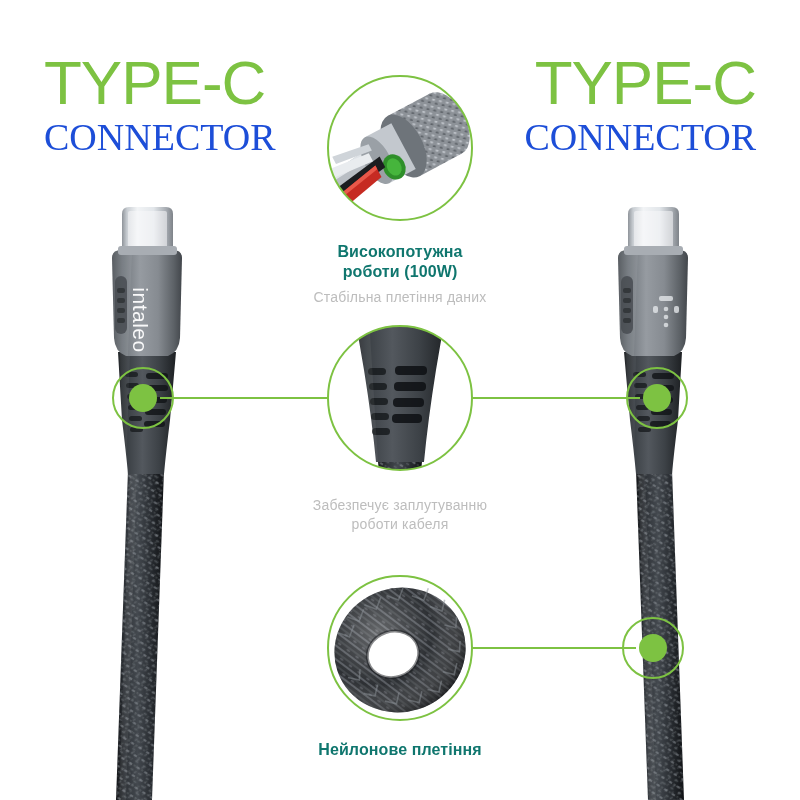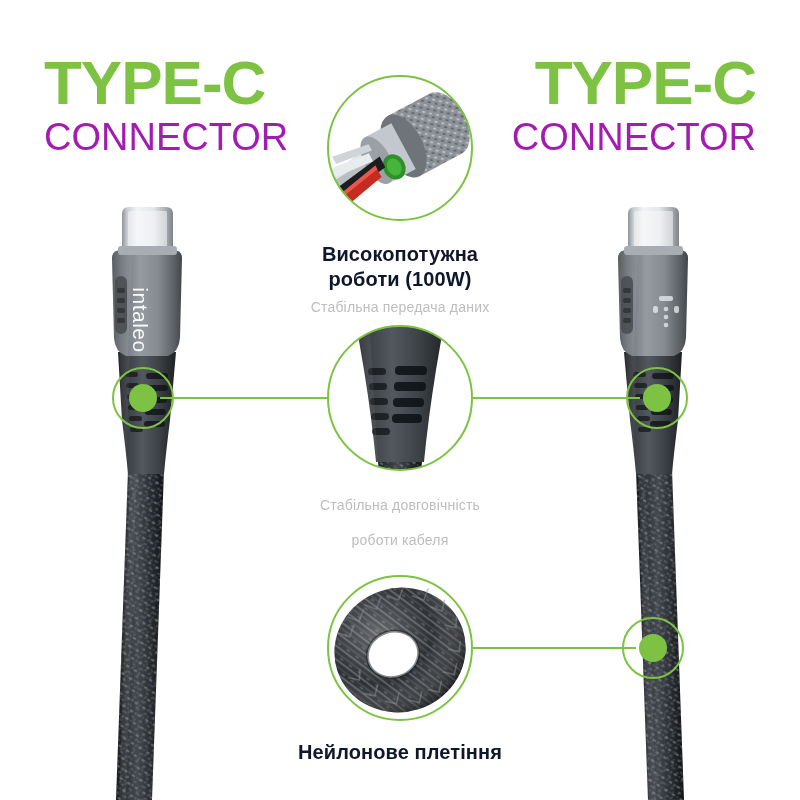--- a/index.html
+++ b/index.html
@@ -21,49 +21,50 @@
   }
 
   
   .headline {
     position: absolute;
     line-height: 1;
     user-select: none;
   }
   .headline .hl-top {
     font-size: 62px;
-    font-weight: 700;
+    font-weight: 400;
     letter-spacing: -1px;
     color: #7DC242;
     display: block;
   }
   .headline .hl-sub {
     font-size: 38px;
     font-weight: 400;
     letter-spacing: 0px;
-    color: #a21caf;
+    color: #1d4ed8;
     display: block;
     margin-top: 4px;
+    font-family: Liberation Serif, serif;
   }
   #headline-left  { left: 44px;  top: 52px;  text-align: left; }
   #headline-right { right: 44px; top: 52px;  text-align: right; }
 
   
   .caption {
     position: absolute;
     width: 320px;
     left: 240px;
     text-align: center;
     user-select: none;
   }
   .caption .cap-title {
     display: block;
-    font-size: 20px;
+    font-size: 16px;
     font-weight: bold;
-    color: #0f172a;
+    color: #0f766e;
     line-height: 1.25;
     letter-spacing: 0.1px;
   }
   .caption .cap-sub {
     display: block;
     font-size: 14px;
     font-weight: 400;
     color: #bdbdbd;
     line-height: 1.35;
     margin-top: 6px;
@@ -406,26 +407,26 @@
   </div>
 
   <div class="headline" id="headline-right">
     <span class="hl-top">TYPE-C</span>
     <span class="hl-sub">CONNECTOR</span>
   </div>
 
   <div class="caption" id="caption-power">
     <span class="cap-title">Високопотужна</span>
     <span class="cap-title">роботи (100W)</span>
-    <span class="cap-sub">Стабільна передача даних</span>
+    <span class="cap-sub">Стабільна плетіння даних</span>
   </div>
 
   <div class="caption" id="caption-shape">
-    <span class="cap-sub">Стабільна довговічність</span>
-    <span class="cap-sub" style="margin-top:16px">роботи кабеля</span>
+    <span class="cap-sub">Забезпечує заплутуванню</span>
+    <span class="cap-sub" style="margin-top:0">роботи кабеля</span>
   </div>
 
   <div class="caption" id="caption-nylon">
     <span class="cap-title">Нейлонове плетіння</span>
   </div>
 
   <div id="brand-logo">intaleo</div>
 
 </div>
 

